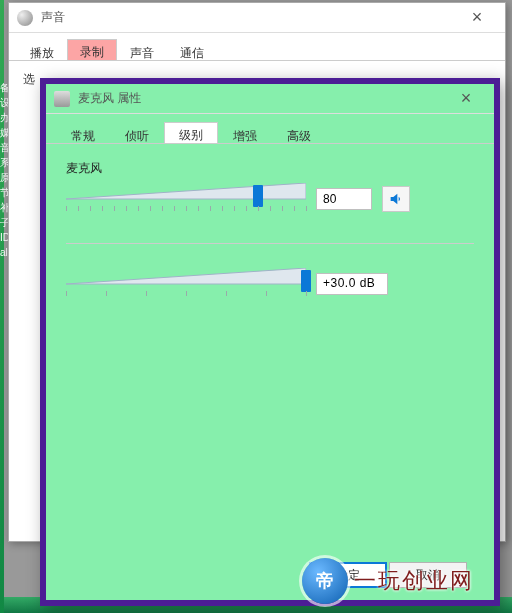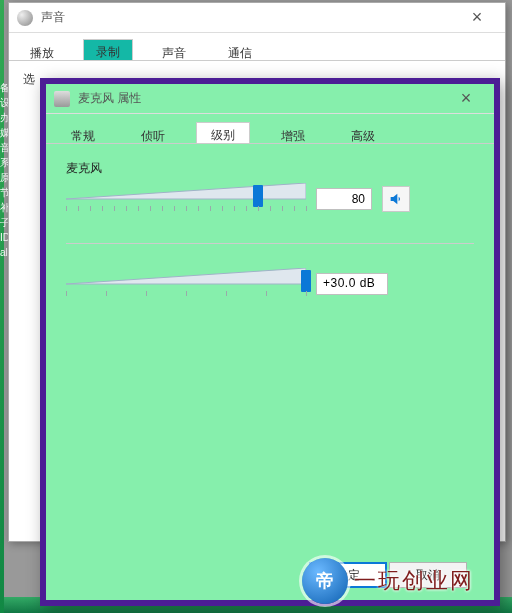--- a/index.html
+++ b/index.html
@@ -7,23 +7,23 @@
 .bg-edge{position:absolute;left:0;top:0;width:4px;height:613px;background:linear-gradient(#3a5,#184)}
 .bg-edge span{display:block;color:#fff;font-size:10px;line-height:1.1;padding:2px 0;text-align:center}
 
 
 .win-sound{position:absolute;left:8px;top:2px;width:498px;height:540px;background:#fff;border:1px solid #aaa;box-shadow:2px 2px 8px rgba(0,0,0,.3)}
 .titlebar{height:30px;display:flex;align-items:center;padding:0 8px;border-bottom:1px solid #ddd;color:#555}
 .titlebar .icon{width:16px;height:16px;border-radius:50%;background:radial-gradient(circle at 30% 30%,#eee,#888);margin-right:8px}
 .titlebar .ttl{flex:1;font-size:12px}
 .titlebar .close{width:40px;text-align:center;font-size:18px;color:#555;cursor:default}
 
-.tabs{height:28px;border-bottom:1px solid #ccc;display:flex;padding:6px 8px 0 8px;gap:16px}
+.tabs{height:28px;border-bottom:1px solid #ccc;display:flex;padding:6px 8px 0 8px;gap:0}
 .tab{padding:4px 12px;border:1px solid transparent;border-bottom:none;color:#333;font-size:12px;position:relative;top:1px;background:transparent}
-.tab.active{border-color:#ccc;background:#14b8a6;top:0}
+.tab.active{border-color:#ccc;background:#fca5a5;top:0}
 
 .sound-body{padding:10px 14px;color:#333;font-size:12px}
 
 
 .win-mic{position:absolute;left:40px;top:78px;width:460px;height:528px;background:#86efac;border:6px solid #4c1d95;box-shadow:4px 4px 16px rgba(0,0,0,.35)}
 
 .tabs2{height:30px;border-bottom:1px solid #ccc;display:flex;padding:8px 10px 0 10px}
 .tabs2 .tab{padding:4px 14px}
 .tabs2 .tab.active{border-color:#ccc;background:#fff}
 
@@ -32,21 +32,21 @@
 
 
 .wedge{position:relative;height:26px;margin-bottom:6px}
 .tri{position:absolute;bottom:8px;left:0;right:0;height:18px}
 .tri svg{width:100%;height:100%;display:block}
 .thumb{position:absolute;top:2px;width:10px;height:22px;background:#0b78d7;border-radius:1px}
 .tick-row{position:absolute;left:0;right:0;bottom:-2px;height:6px}
 .tick-row span{position:absolute;bottom:0;width:1px;height:5px;background:#9aa}
 .slider-row{display:flex;align-items:center;gap:10px}
 .slider-area{flex:0 0 240px}
-.val-box{width:56px;height:22px;border:1px solid #bfbfbf;background:#fff;text-align:right;padding:2px 6px;font-size:12px}
+.val-box{width:56px;height:22px;border:1px solid #bfbfbf;background:#fff;padding:2px 6px;font-size:12px}
 .btn-mute{width:28px;height:26px;border:1px solid #c9c9c9;background:#f6f6f6;display:flex;align-items:center;justify-content:center}
 .btn-mute svg{width:16px;height:16px}
 
 .hr{height:1px;background:#ccc;margin:28px 0 24px 0}
 
 .readout{width:72px;height:22px;border:1px solid #bfbfbf;background:#fff;text-align:left;padding:2px 6px;font-size:12px;letter-spacing:.5px}
 
 
 .btn-row{position:absolute;bottom:12px;right:27px;display:flex;gap:2px}
 .btn{min-width:78px;height:26px;border:1px solid #b3b3b3;background:#f3f3f3;font-size:12px;color:#222;padding:0 10px}

